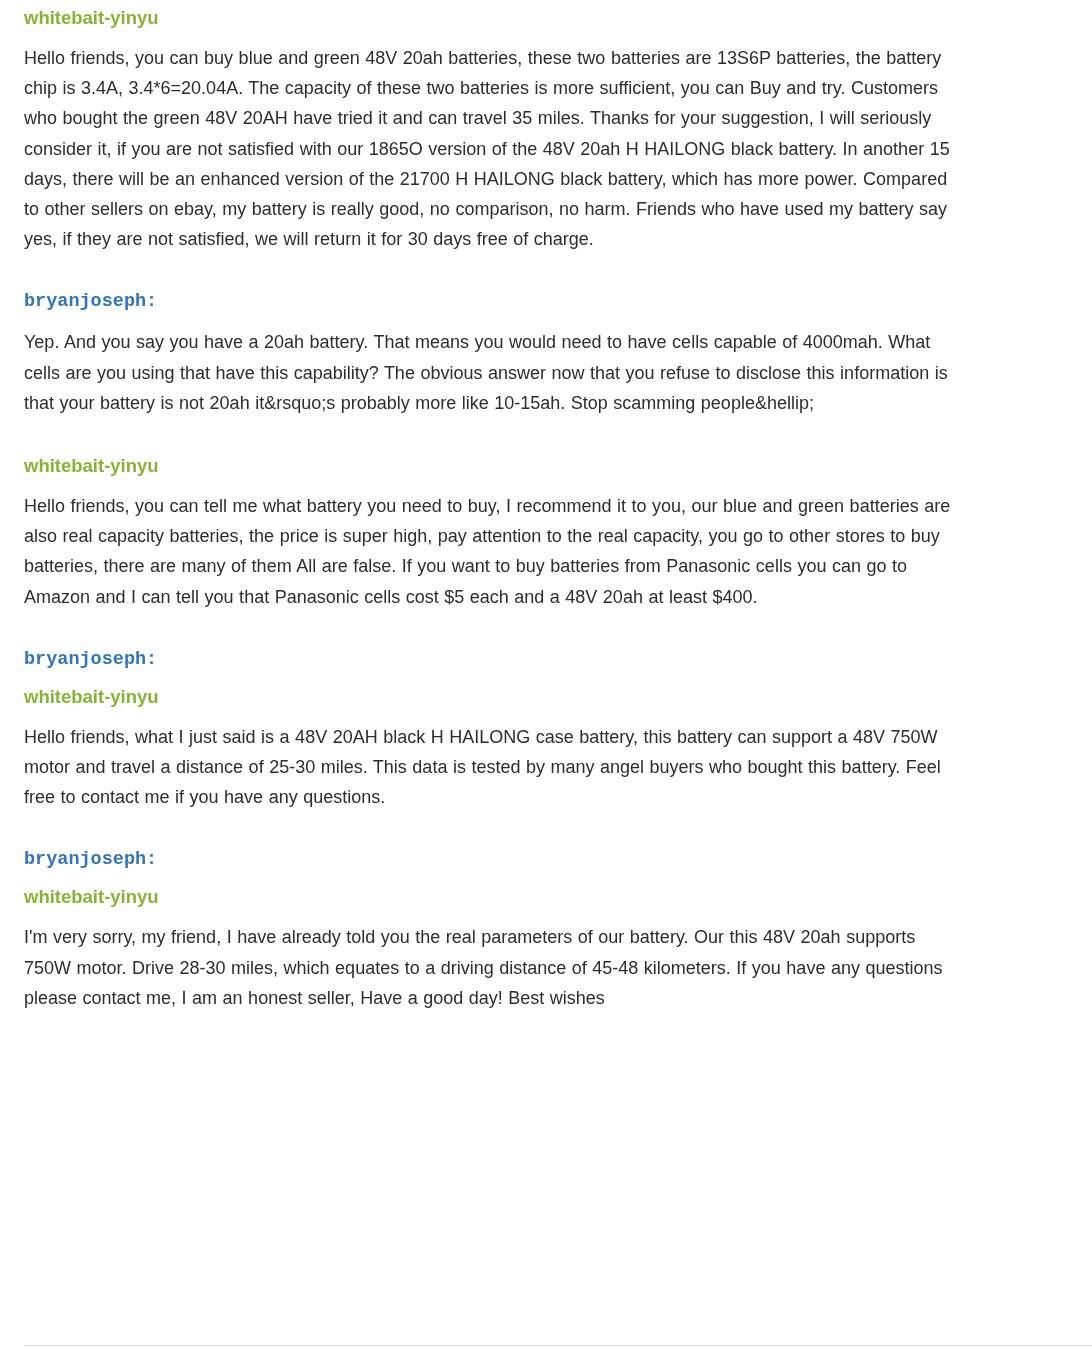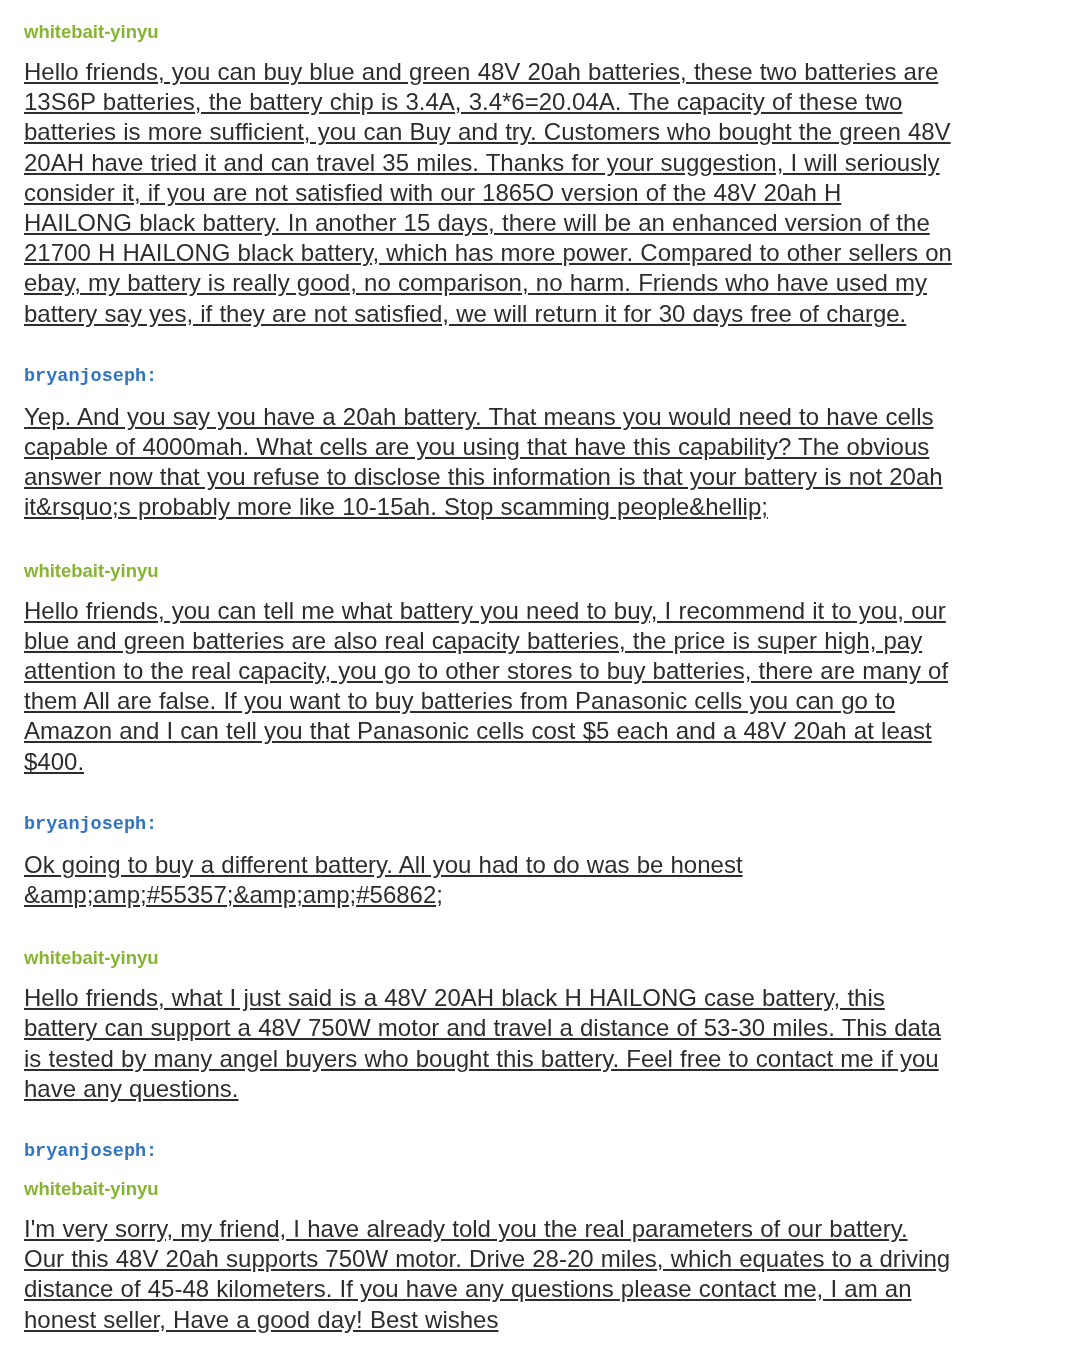--- a/index.html
+++ b/index.html
@@ -10,38 +10,37 @@
   body {
     width: 1092px;
     min-height: 1348px;
     box-sizing: border-box;
     font-family: "Liberation Sans", sans-serif;
     position: relative;
   }
   .thread {
     box-sizing: border-box;
     width: 976px;
-    padding: 20px 24px 0 24px;
+    padding: 6px 24px 0 24px;
   }
   .comment { margin: 0; }
   .comment .author {
     margin: 0 0 14px 0;
     font-size: 18.5px;
     line-height: 23px;
     font-weight: 700;
   }
   .comment.seller .author { color: var(--seller-color, #86b433); }
   .comment.buyer  .author { color: var(--buyer-color, #3274bf); font-family: Liberation Mono, monospace; }
   .comment .message {
     margin: 1px 0 36px 0;
-    font-size: 24px;
+    font-size: 18px;
     line-height: 30.2px;
     color: var(--text-color, #2d2d2d);
     word-spacing: 0.5px;
-    text-decoration: underline;
   }
   .bottom-divider {
     position: absolute;
     left: 24px;
     right: 0;
     bottom: 2px;
     height: 1px;
     background: #d9d9d9;
   }
 </style>
@@ -60,32 +59,31 @@
     <p class="message">Yep. And you say you have a 20ah battery. That means you would need to have cells capable of 4000mah. What cells are you using that have this capability? The obvious answer now that you refuse to disclose this information is that your battery is not 20ah it&amp;rsquo;s probably more like 10-15ah. Stop scamming people&amp;hellip;</p>
   </section>
 
   <section class="comment seller">
     <h3 class="author">whitebait-yinyu</h3>
     <p class="message">Hello friends, you can tell me what battery you need to buy, I recommend it to you, our blue and green batteries are also real capacity batteries, the price is super high, pay attention to the real capacity, you go to other stores to buy batteries, there are many of them All are false. If you want to buy batteries from Panasonic cells you can go to Amazon and I can tell you that Panasonic cells cost $5 each and a 48V 20ah at least $400.</p>
   </section>
 
   <section class="comment buyer">
     <h3 class="author">bryanjoseph:</h3>
-    <p class="message">Ok going to buy a different battery. All you had to do was be honest &amp;amp;amp;#55357;&amp;amp;amp;#56862;</p>
   </section>
 
   <section class="comment seller">
     <h3 class="author">whitebait-yinyu</h3>
-    <p class="message">Hello friends, what I just said is a 48V 20AH black H HAILONG case battery, this battery can support a 48V 750W motor and travel a distance of 53-30 miles. This data is tested by many angel buyers who bought this battery. Feel free to contact me if you have any questions.</p>
+    <p class="message">Hello friends, what I just said is a 48V 20AH black H HAILONG case battery, this battery can support a 48V 750W motor and travel a distance of 25-30 miles. This data is tested by many angel buyers who bought this battery. Feel free to contact me if you have any questions.</p>
   </section>
 
   <section class="comment buyer">
     <h3 class="author">bryanjoseph:</h3>
   </section>
 
   <section class="comment seller">
     <h3 class="author">whitebait-yinyu</h3>
-    <p class="message">I'm very sorry, my friend, I have already told you the real parameters of our battery. Our this 48V 20ah supports 750W motor. Drive 28-20 miles, which equates to a driving distance of 45-48 kilometers. If you have any questions please contact me, I am an honest seller, Have a good day! Best wishes</p>
+    <p class="message">I'm very sorry, my friend, I have already told you the real parameters of our battery. Our this 48V 20ah supports 750W motor. Drive 28-30 miles, which equates to a driving distance of 45-48 kilometers. If you have any questions please contact me, I am an honest seller, Have a good day! Best wishes</p>
   </section>
 
 </main>
 
 <div class="bottom-divider"></div>
 
 </body></html>

